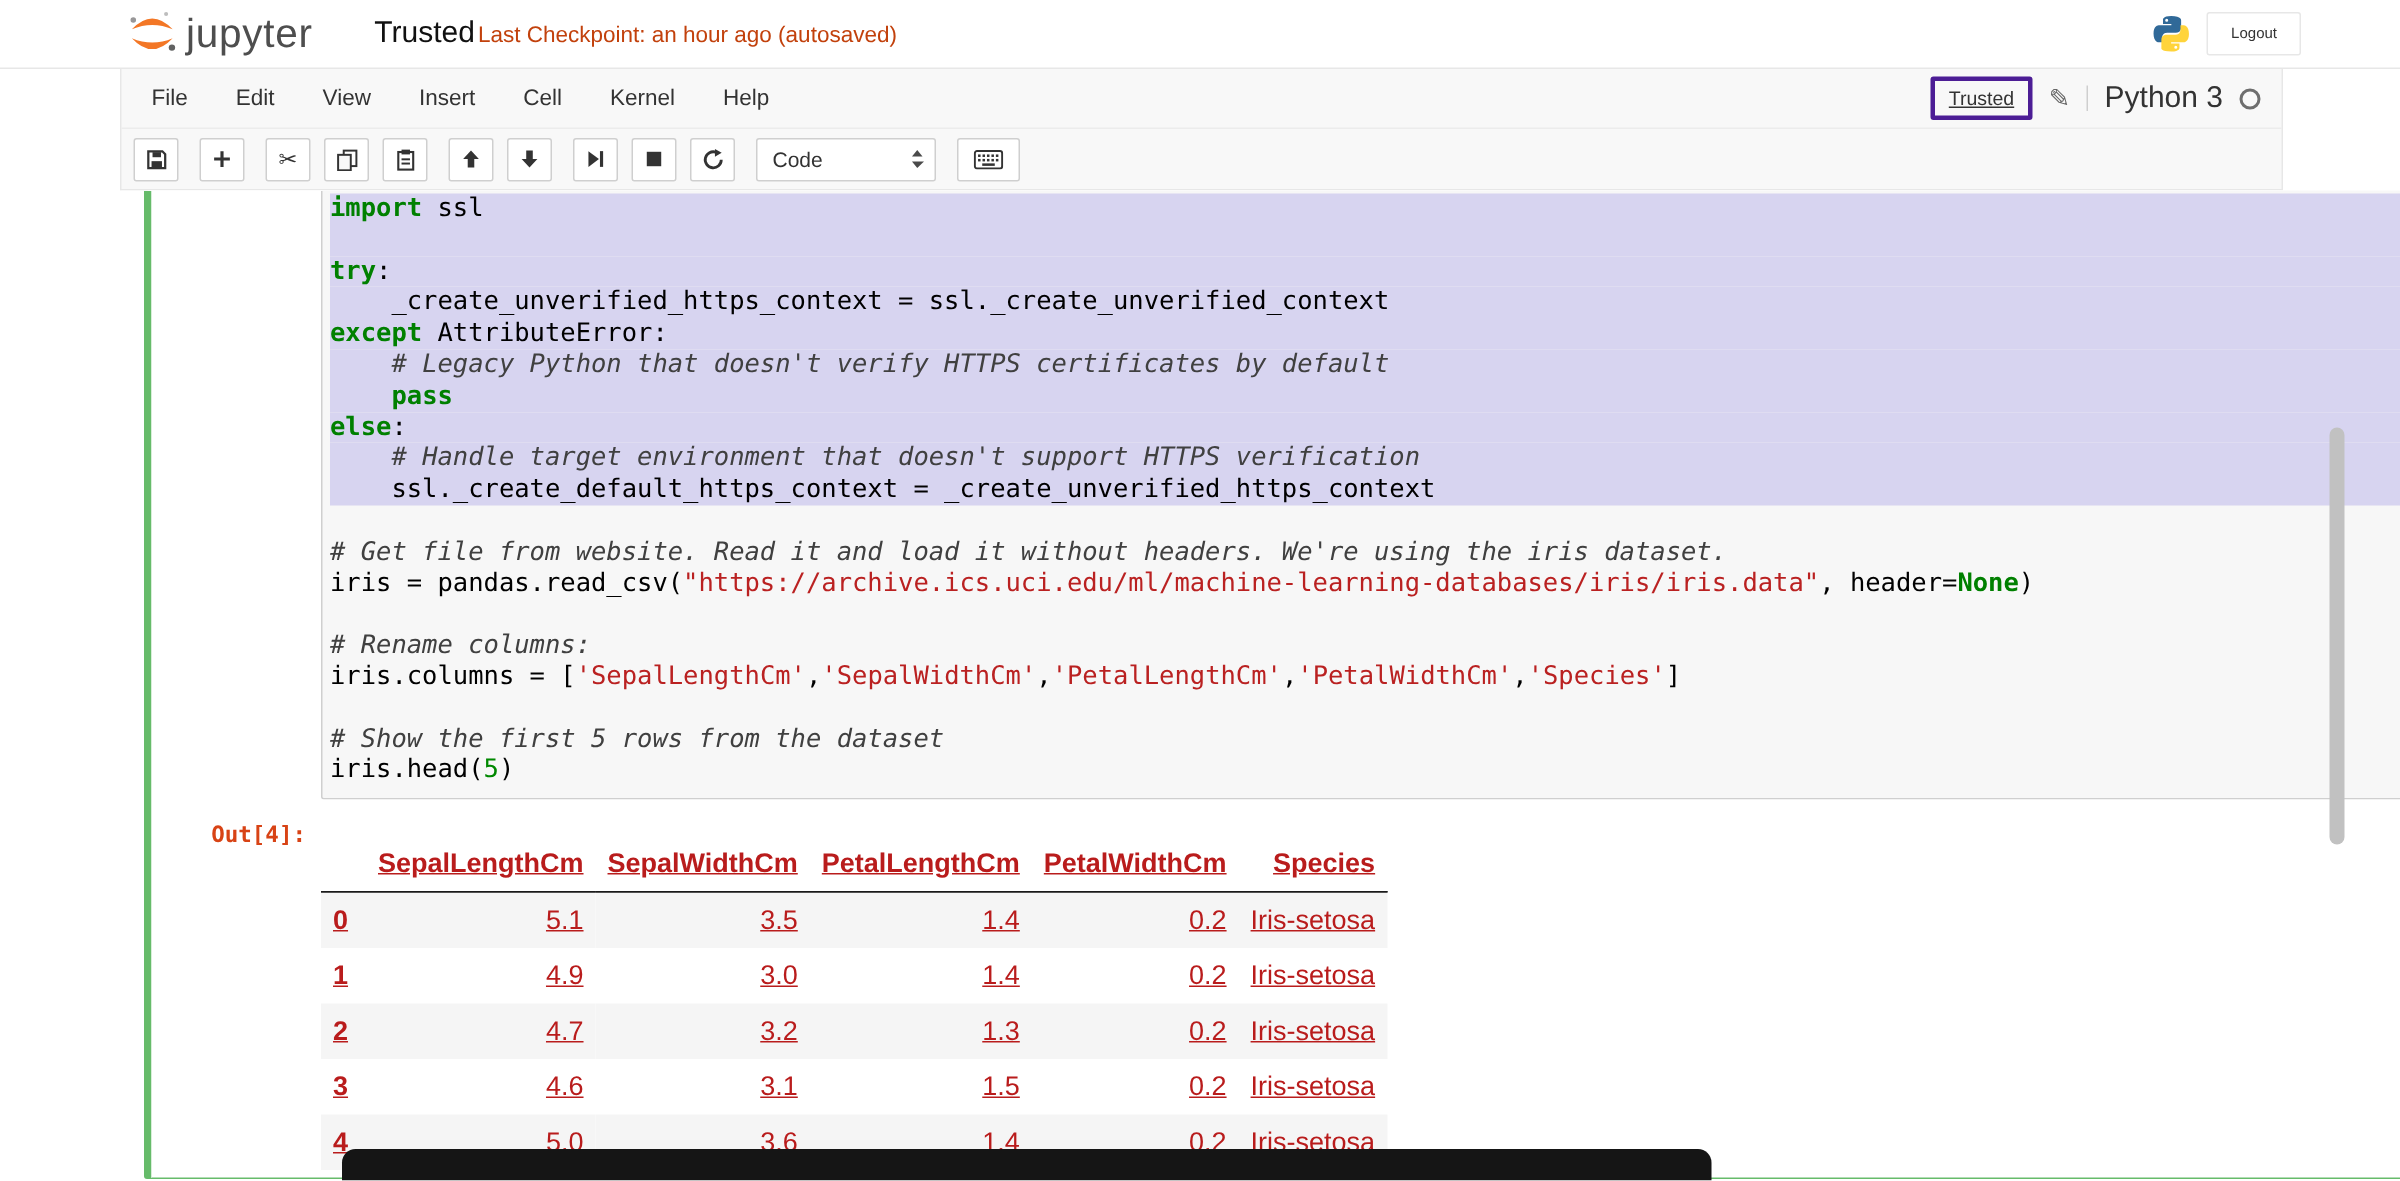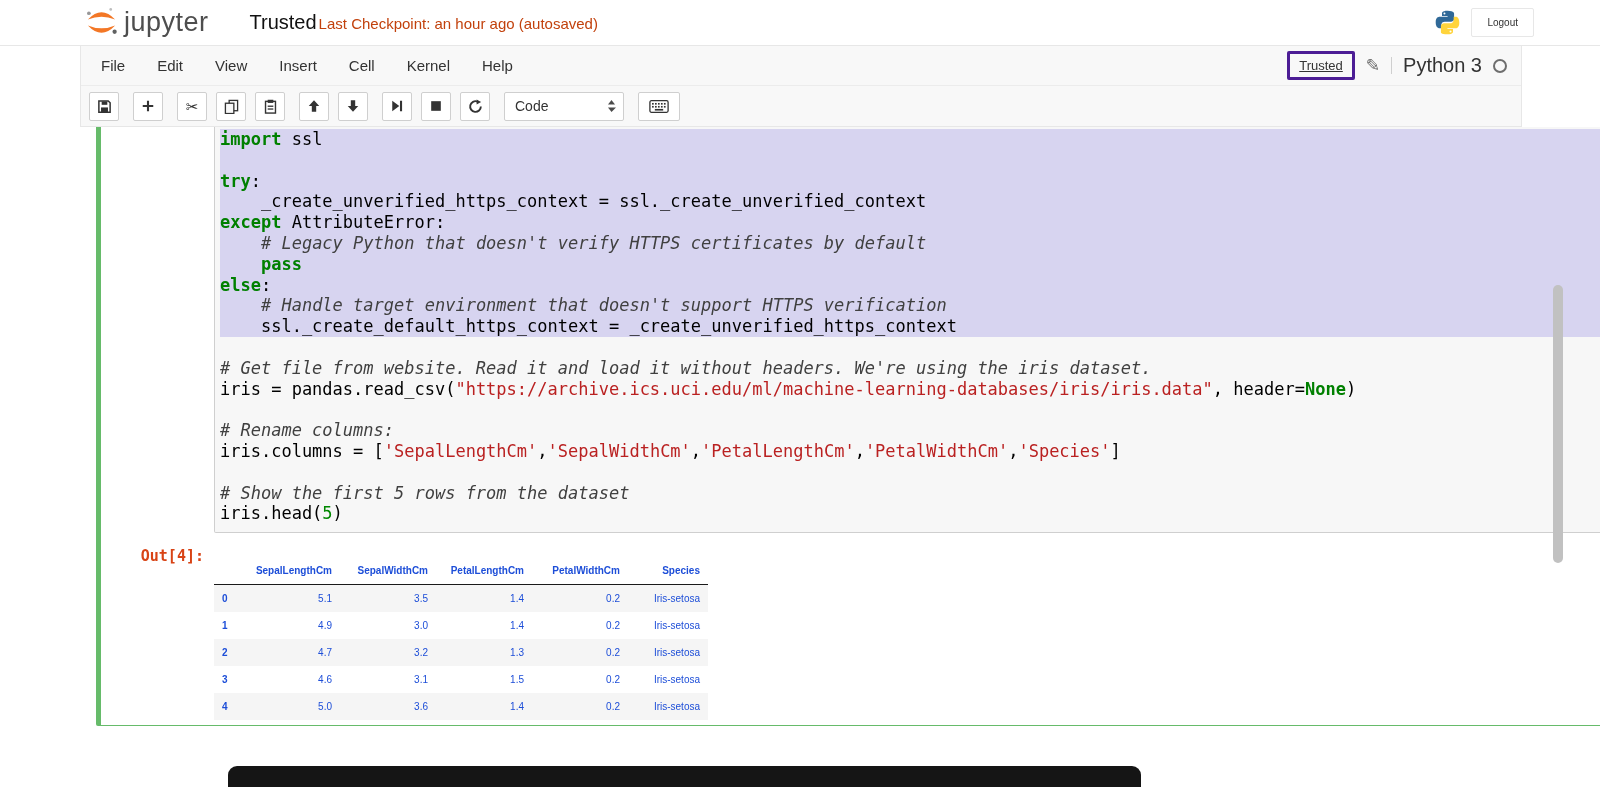--- a/index.html
+++ b/index.html
@@ -58,21 +58,21 @@
   .tok-comment { color: #404040; font-style: italic; }
   .tok-str { color: #ba2121; }
   .tok-num { color: #080; }
   .tok-plain { color: #000; }
 
   .output-row { display: flex; margin-top: 9px; }
   .out-prompt { width: 113px; flex: none; text-align: right; padding: 5px 10px 0 0;
                 font-family: "DejaVu Sans Mono", monospace; font-size: 15px; font-weight: bold;
                 color: #d84315; }
   .output-content { flex: 1; }
-  table.dataframe { border-collapse: collapse; margin-top: 15px; font-size: 10px; color: #1d4ed8; }
+  table.dataframe { border-collapse: collapse; margin-top: 15px; font-size: 18px; color: #b91c1c; text-decoration: underline; }
   .dataframe thead th { font-weight: bold; text-align: right; padding: 8px 8px;
                         border-bottom: 1px solid #1a1a1a; vertical-align: bottom; }
   .dataframe thead th:first-child { width: 30px; }
   .dataframe thead th:nth-child(n+2) { min-width: 96px; }
   .dataframe thead th:last-child { min-width: 80px; }
   .dataframe tbody th { font-weight: bold; text-align: left; padding: 8px 8px; }
   .dataframe td { text-align: right; padding: 8px 8px; min-width: 96px; }
   .dataframe td:last-child { min-width: 80px; }
   .dataframe tbody tr:nth-child(odd) { background: #f5f5f5; }
 

